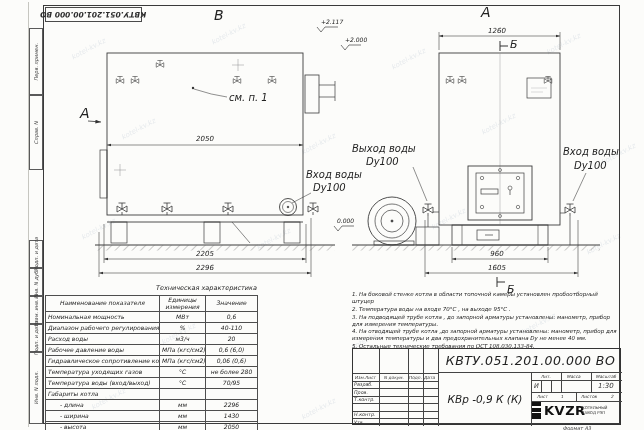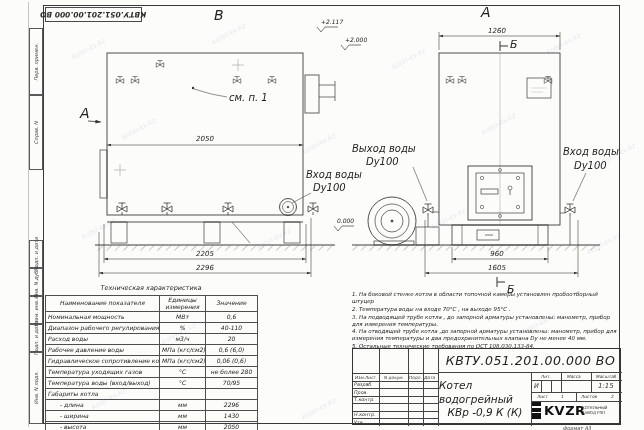--- a/index.html
+++ b/index.html
@@ -13,21 +13,21 @@
   svg.draw{position:absolute;left:0;top:0;z-index:2;}
   .mbox{position:absolute;left:29px;width:14px;border:0.8px solid #5a5a5a;box-sizing:border-box;
         display:flex;align-items:center;justify-content:center;z-index:3;background:transparent;}
   .mbox span{writing-mode:vertical-rl;transform:rotate(180deg);font:italic 5px "DejaVu Sans",sans-serif;
         color:#3c3c3c;white-space:nowrap;}
   .stamp{position:absolute;left:45px;top:7px;width:97px;height:15px;border:0.9px solid #4a4a4a;
         box-sizing:border-box;display:flex;align-items:center;justify-content:center;z-index:3;}
   .stamp span{transform:rotate(180deg);font:italic bold 7.5px "DejaVu Sans",sans-serif;color:#2c2c2c;white-space:nowrap;}
   
   .tt-wrap{position:absolute;left:45px;top:284px;width:212px;z-index:3;}
-  .tt-title{text-align:center;font:italic 6.5px "DejaVu Sans",sans-serif;color:#222;margin-bottom:3px;}
+  .tt-title{text-align:right;font:italic 6.5px "DejaVu Sans",sans-serif;color:#222;margin-bottom:3px;}
   table.ttable{border-collapse:collapse;table-layout:fixed;width:212px;}
   .ttable th,.ttable td{border:0.6px solid #4e4e4e;font:italic 6px/1.15 "DejaVu Sans",sans-serif;
         padding:0 2px;color:#222;overflow:hidden;white-space:nowrap;}
   .ttable th{font-weight:normal;text-align:center;height:15px;white-space:normal;}
   .ttable td{height:10px;}
   .ttable td.c{text-align:center;}
   .ttable td.ind{padding-left:14px;}
   
   .notes{position:absolute;left:352px;top:291px;width:268px;z-index:3;
          font:italic 5.5px/1.25 "DejaVu Sans",sans-serif;color:#222;}
@@ -403,40 +403,39 @@
     <span class="cellt" style="left:56px;top:25.5px">Подп.</span>
     <span class="cellt" style="left:71px;top:25.5px">Дата</span>
 
     <span class="rlabel" style="top:33px">Разраб.</span>
     <span class="rlabel" style="top:40.5px">Пров.</span>
     <span class="rlabel" style="top:48px">Т.контр.</span>
     <span class="rlabel" style="top:63px">Н.контр.</span>
     <span class="rlabel" style="top:70.5px">Утв.</span>
 
     <div class="tb-name">
-      <span>Котел водогрейный</span>
       <span>КВр -0,9  К  (К)</span>
     </div>
 
     <div class="vl" style="left:85px;top:0;height:77px"></div>
     <div class="vl" style="left:178px;top:24px;height:53px"></div>
     <div class="hl" style="left:178px;top:31px;width:91px"></div>
     <div class="hl" style="left:178px;top:43px;width:91px"></div>
     <div class="hl" style="left:178px;top:52px;width:91px"></div>
     <div class="vl" style="left:208px;top:24px;height:19px"></div>
     <div class="vl" style="left:238px;top:24px;height:19px"></div>
     <div class="vl" style="left:188px;top:31px;height:12px"></div>
     <div class="vl" style="left:198px;top:31px;height:12px"></div>
     <div class="vl" style="left:223px;top:43px;height:9px"></div>
 
     <span class="cellt" style="left:188px;top:25px">Лит.</span>
     <span class="cellt" style="left:214px;top:25px">Масса</span>
     <span class="cellt" style="left:243px;top:25px">Масштаб</span>
     <span class="cellt" style="left:181px;top:33px;font-size:6.5px">И</span>
-    <span class="cellt" style="left:245px;top:33px;font-size:7px">1:15</span>
+    <span class="cellt" style="left:245px;top:33px;font-size:7px">1:30</span>
 
     <span class="cellt" style="left:184px;top:45px">Лист</span>
     <span class="cellt" style="left:208px;top:45px">1</span>
     <span class="cellt" style="left:228px;top:45px">Листов</span>
     <span class="cellt" style="left:258px;top:45px">2</span>
   </div>
 
   <div class="logo-mark">
       <i></i>
       <i></i>

